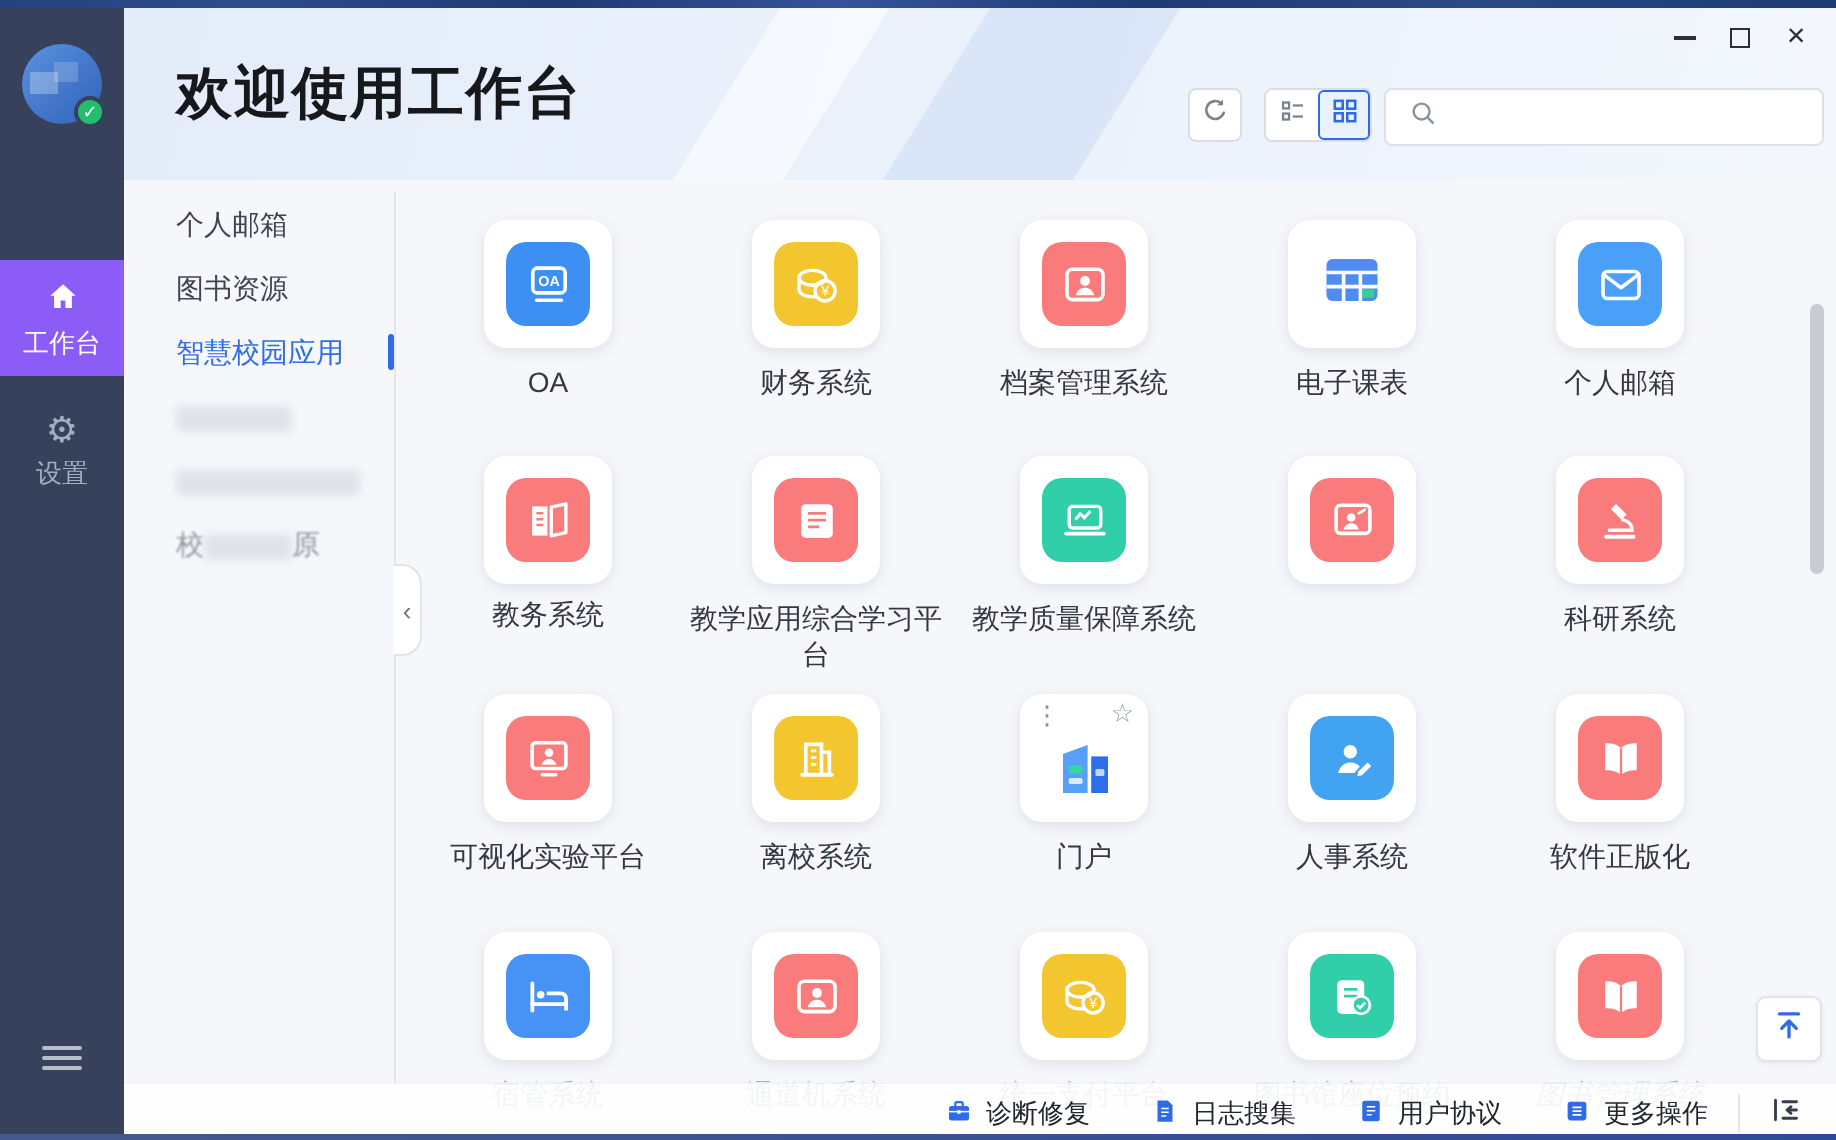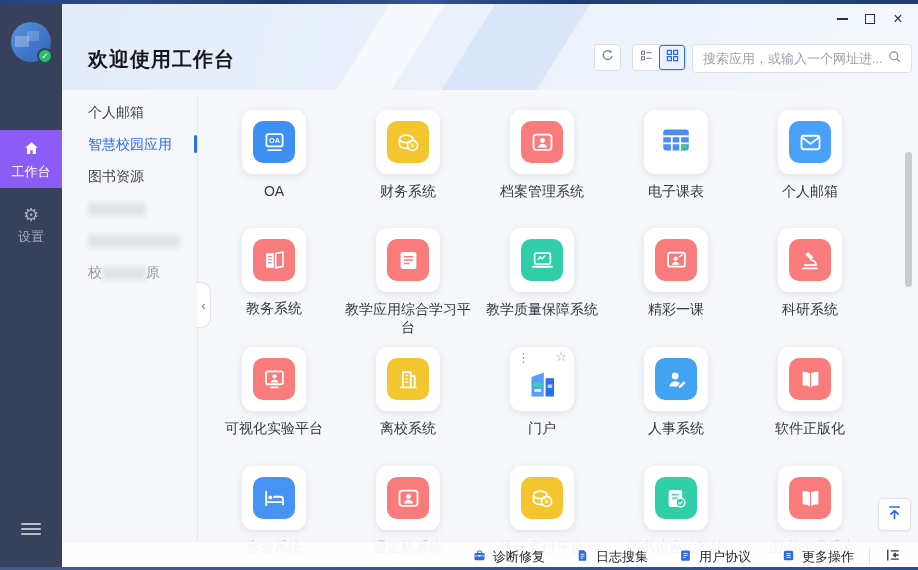--- a/index.html
+++ b/index.html
@@ -38,21 +38,21 @@
   .streak1,.streak2 { position:absolute; top:-10px; height:110px; transform:skewX(-32deg); }
   .streak1 { left:300px; width:55px; background:rgba(255,255,255,.55); }
   .streak2 { left:405px; width:95px; background:rgba(198,216,243,.45); }
 
   .win-controls { position:absolute; top:4px; right:8px; display:flex; gap:4px; z-index:50; }
   .win-btn { width:24px; height:22px; display:flex; align-items:center; justify-content:center; cursor:pointer; }
   .min-glyph { width:11px; height:2px; background:#2c2f35; }
   .max-glyph { width:10px; height:10px; border:1.6px solid #2c2f35; }
   .close-glyph { font-size:16px; color:#2c2f35; line-height:1; }
 
-  .page-title { position:absolute; left:26px; top:42px; font-size:20px; font-weight:bold; color:#17181B; letter-spacing:1px; }
+  .page-title { position:absolute; left:26px; top:24px; font-size:28px; font-weight:bold; color:#17181B; letter-spacing:1px; }
 
   
   .btn-refresh { position:absolute; left:532px; top:40px; width:27px; height:27px; background:#fff;
     border:1px solid #D8DDE6; border-radius:4px; display:flex; align-items:center; justify-content:center; cursor:pointer; }
   .view-group { position:absolute; left:570px; top:40px; height:27px; display:flex; background:#fff;
     border:1px solid #D8DDE6; border-radius:4px; }
   .view-btn { width:26px; height:25px; display:flex; align-items:center; justify-content:center; cursor:pointer; border-radius:3px; }
   .view-btn.active { background:#EAF2FF; outline:1px solid #2E6BE5; outline-offset:-1px; }
   .search-box { position:absolute; left:630px; top:40px; width:220px; height:29px; background:#fff;
     border:1px solid #DCE1E9; border-radius:4px; display:flex; align-items:center; padding:0 8px 0 10px; }
@@ -182,33 +182,32 @@
               <rect x="13.6" y="4.8" width="5.6" height="5.6"></rect>
               <rect x="4.8" y="13.6" width="5.6" height="5.6"></rect>
               <rect x="13.6" y="13.6" width="5.6" height="5.6"></rect>
             </g>
           </svg>
       </span>
     </div>
   </div>
 
   <div class="search-box">
-    <input type="text" placeholder="搜索应用，或输入一个网址进..." style="">
     <span>
       <svg viewBox="0 0 24 24" width="17" height="17">
           <circle cx="11" cy="11" r="5.6" fill="none" stroke="#8A93A0" stroke-width="1.7"></circle>
           <path d="M15.3 15.3L19 19" stroke="#8A93A0" stroke-width="1.7" stroke-linecap="round"></path>
         </svg>
     </span>
   </div>
 
   <div class="cat-panel" id="category-list">
       <div class="cat-item">个人邮箱</div>
+      <div class="cat-item">图书资源</div>
       <div class="cat-item selected">智慧校园应用</div>
-      <div class="cat-item">图书资源</div>
       <div class="cat-item"><span class="redact-bar" style="width: 58px;"></span></div>
       <div class="cat-item"><span class="redact-bar" style="width: 92px;"></span></div>
       <div class="cat-item"><span class="redact-txt">校</span><span class="redact-bar" style="width: 44px;"></span><span class="redact-txt">原</span></div>
     </div>
   <div class="v-divider"></div>
   <div class="collapse-tab">
     <span>‹</span>
   </div>
 
   <div id="app-grid">
@@ -309,21 +308,20 @@
         <div class="app-card">
           <span class="app-tile" style="background: rgb(249, 123, 123); color: rgb(249, 123, 123);">
             <svg viewBox="0 0 24 24">
               <rect x="4.5" y="5" width="15" height="12.5" rx="2" fill="none" stroke="#fff" stroke-width="1.6"></rect>
               <circle cx="11.2" cy="10.4" r="1.9" fill="#fff"></circle>
               <path d="M7.8 15.8c.5-1.9 1.9-2.8 3.4-2.8s2.9.9 3.4 2.8z" fill="#fff"></path>
               <path d="M14.6 8.6l2.6-1.6" stroke="#fff" stroke-width="1.2" stroke-linecap="round"></path>
             </svg>
           </span>
         </div>
-        <div class="app-label">精彩一课</div>
       </div>
       <div class="app-cell" style="left: 681px; top: 224px;">
         <div class="app-card">
           <span class="app-tile" style="background: rgb(249, 123, 123); color: rgb(249, 123, 123);">
             <svg viewBox="0 0 24 24">
               <path d="M9.8 4.4l4.7 4.7-2.3 2.3-4.7-4.7z" fill="#fff"></path>
               <path d="M12.2 11.4c3.1.5 4.7 2.3 4.7 4.7H6.2" fill="none" stroke="#fff" stroke-width="1.5"></path>
               <path d="M5.4 19h12.2" stroke="#fff" stroke-width="1.7" stroke-linecap="round"></path>
             </svg>
           </span>

